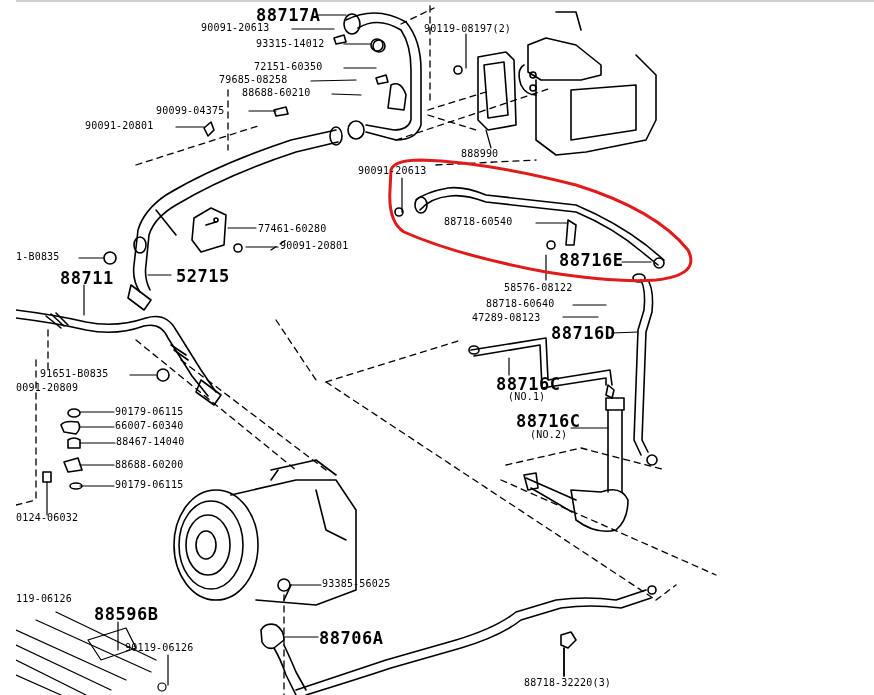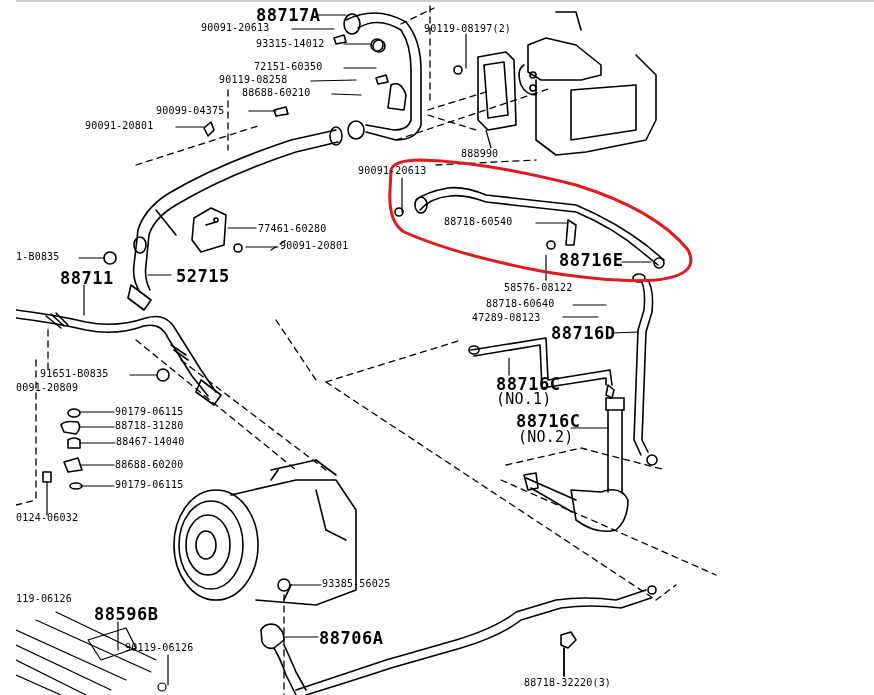--- a/index.html
+++ b/index.html
@@ -2,21 +2,21 @@
 <html><head>
 <meta charset="utf-8">
 <style>
   html, body { margin: 0; padding: 0; background: #ffffff; }
   body { width: 874px; height: 695px; overflow: hidden; position: relative; font-family: "DejaVu Sans Mono", monospace; }
   #stage { position: absolute; left: 16px; top: 0; width: 874px; height: 695px; }
   .topline { position: absolute; left: 0; top: 0; width: 874px; height: 2px; background: #cfcfcf; }
   svg { position: absolute; left: 0; top: 0; }
   .lbl { position: absolute; font-family: "DejaVu Sans Mono", monospace; font-size: 10px; color: #000; white-space: nowrap; line-height: 1; letter-spacing: 0.2px; }
   .big { font-size: 17px; font-weight: bold; letter-spacing: 0.5px; }
-  .sub { font-size: 15px; }
+  .sub { font-size: 10px; margin-left: 12px; }
 </style>
 </head>
 <body>
 
 <div id="stage">
   <div class="topline"></div>
 
   <svg width="874" height="695" viewBox="0 0 874 695">
     <g fill="none" stroke="#000" stroke-width="1.6" stroke-linecap="round" stroke-linejoin="round">
 
@@ -217,21 +217,21 @@
       </g>
     </g>
 
     <path d="M375 170 Q378 160 405 160 Q470 162 560 185 Q640 210 672 250 Q685 275 640 280 Q600 283 530 272 Q440 255 388 232 Q372 222 374 190 Z" fill="none" stroke="#e01b1b" stroke-width="3"></path>
   </svg>
 
   <div class="lbl big" style="left:240px;top:7px">88717A</div>
   <div class="lbl" style="left:185px;top:23px">90091-20613</div>
   <div class="lbl" style="left:240px;top:39px">93315-14012</div>
   <div class="lbl" style="left:238px;top:62px">72151-60350</div>
-  <div class="lbl" style="left:203px;top:75px">90119-08258</div>
+  <div class="lbl" style="left:203px;top:75px">79685-08258</div>
   <div class="lbl" style="left:226px;top:88px">88688-60210</div>
   <div class="lbl" style="left:140px;top:106px">90099-04375</div>
   <div class="lbl" style="left:69px;top:121px">90091-20801</div>
 
   <div class="lbl" style="left:408px;top:24px">90119-08197(2)</div>
   <div class="lbl" style="left:445px;top:149px">888990</div>
 
   <div class="lbl" style="left:342px;top:166px">90091-20613</div>
   <div class="lbl" style="left:428px;top:217px">88718-60540</div>
   <div class="lbl big" style="left:543px;top:252px">88716E</div>
@@ -246,21 +246,21 @@
 
   <div class="lbl" style="left:242px;top:224px">77461-60280</div>
   <div class="lbl" style="left:264px;top:241px">90091-20801</div>
   <div class="lbl" style="left:0px;top:252px">1-B0835</div>
   <div class="lbl big" style="left:44px;top:270px">88711</div>
   <div class="lbl big" style="left:160px;top:268px">52715</div>
 
   <div class="lbl" style="left:24px;top:369px">91651-B0835</div>
   <div class="lbl" style="left:0px;top:383px">0091-20809</div>
   <div class="lbl" style="left:99px;top:407px">90179-06115</div>
-  <div class="lbl" style="left:99px;top:421px">88718-31280</div>
+  <div class="lbl" style="left:99px;top:421px">66007-60340</div>
   <div class="lbl" style="left:100px;top:437px">88467-14040</div>
   <div class="lbl" style="left:99px;top:460px">88688-60200</div>
   <div class="lbl" style="left:99px;top:480px">90179-06115</div>
   <div class="lbl" style="left:0px;top:513px">0124-06032</div>
 
   <div class="lbl" style="left:306px;top:579px">93385-56025</div>
   <div class="lbl" style="left:0px;top:594px">119-06126</div>
   <div class="lbl big" style="left:78px;top:606px">88596B</div>
   <div class="lbl" style="left:109px;top:643px">90119-06126</div>
   <div class="lbl big" style="left:303px;top:630px">88706A</div>

